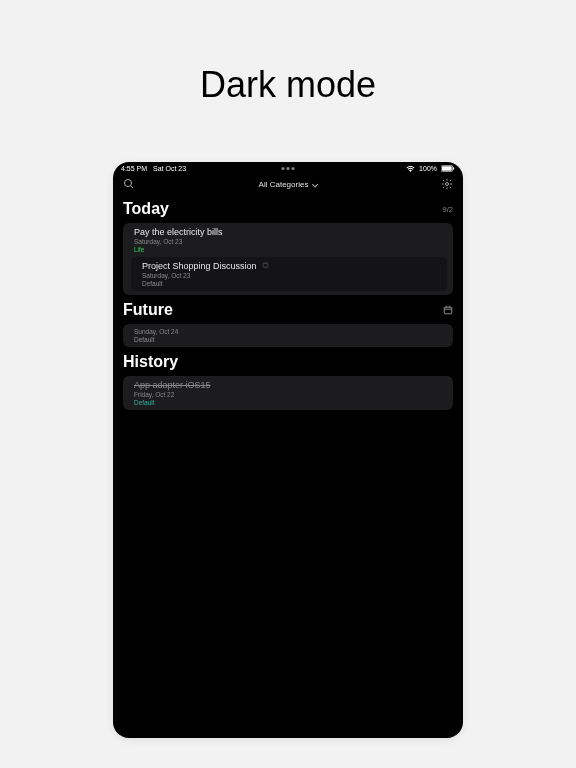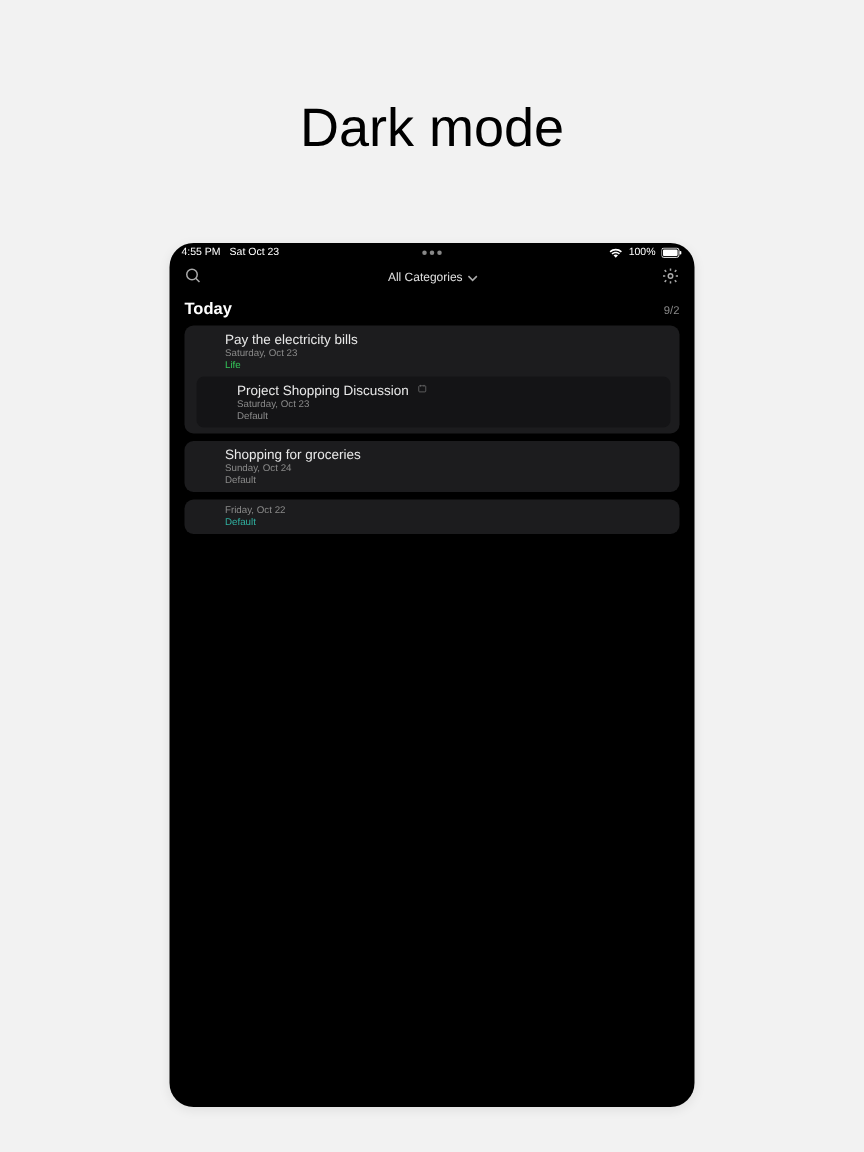--- a/index.html
+++ b/index.html
@@ -84,21 +84,21 @@
       padding: 0 10px;
     }
     .section-header {
       display: flex;
       justify-content: space-between;
       align-items: center;
       margin-top: 6px;
       margin-bottom: 5px;
     }
     .section-title {
-      font-size: 11px;
+      font-size: 16px;
       font-weight: 600;
       color: #fff;
     }
     .section-right {
       font-size: 7.5px;
       color: #888;
       display: flex;
       align-items: center;
       gap: 3px;
     }
@@ -110,21 +110,21 @@
     }
     .sub-card {
       background: #141416;
       border-radius: 5px;
       margin: 4px 0 0 4px;
       padding: 4px 6px 4px 4px;
     }
     .task-row {
       display: flex;
       align-items: center;
-      gap: 21px;
+      gap: 5px;
     }
     .task-bar {
       width: 2px;
       border-radius: 1px;
       flex-shrink: 0;
     }
     .task-bar.green { background: #34c759; }
     .task-bar.blue { background: #2196f3; }
     .task-bar.teal { background: #30b0a0; }
     .task-body {
@@ -244,37 +244,51 @@
             </div>
             <div class="task-date">Saturday, Oct 23</div>
             <div class="task-category">Default</div>
           </div>
         </div>
       </div>
     </div>
   </div>
 
   <div class="section">
+    <div class="section-header">
+      <div class="section-title">Future</div>
+      <div class="section-right">
+        <svg width="10" height="10" viewBox="0 0 24 24" fill="none" stroke="#aaa" stroke-width="2">
+            <rect x="3" y="5" width="18" height="16" rx="2"></rect>
+            <line x1="3" y1="10" x2="21" y2="10"></line>
+            <line x1="8" y1="3" x2="8" y2="7"></line>
+            <line x1="16" y1="3" x2="16" y2="7"></line>
+          </svg>
+      </div>
+    </div>
     <div class="card">
       <div class="task-row">
         <div class="task-bar blue"></div>
         <div class="task-body">
-          <div class="task-title">Shopping for groceries</div>
           <div class="task-date">Sunday, Oct 24</div>
           <div class="task-category">Default</div>
         </div>
       </div>
     </div>
   </div>
 
   <div class="section">
+    <div class="section-header">
+      <div class="section-title">History</div>
+    </div>
     <div class="card">
       <div class="task-row">
         <div class="task-bar teal"></div>
         <div class="task-body">
+          <div class="task-title done">App adapter iOS15</div>
           <div class="task-date">Friday, Oct 22</div>
           <div class="task-category teal">Default</div>
         </div>
       </div>
     </div>
   </div>
 
 </div>
 
 </body></html>

